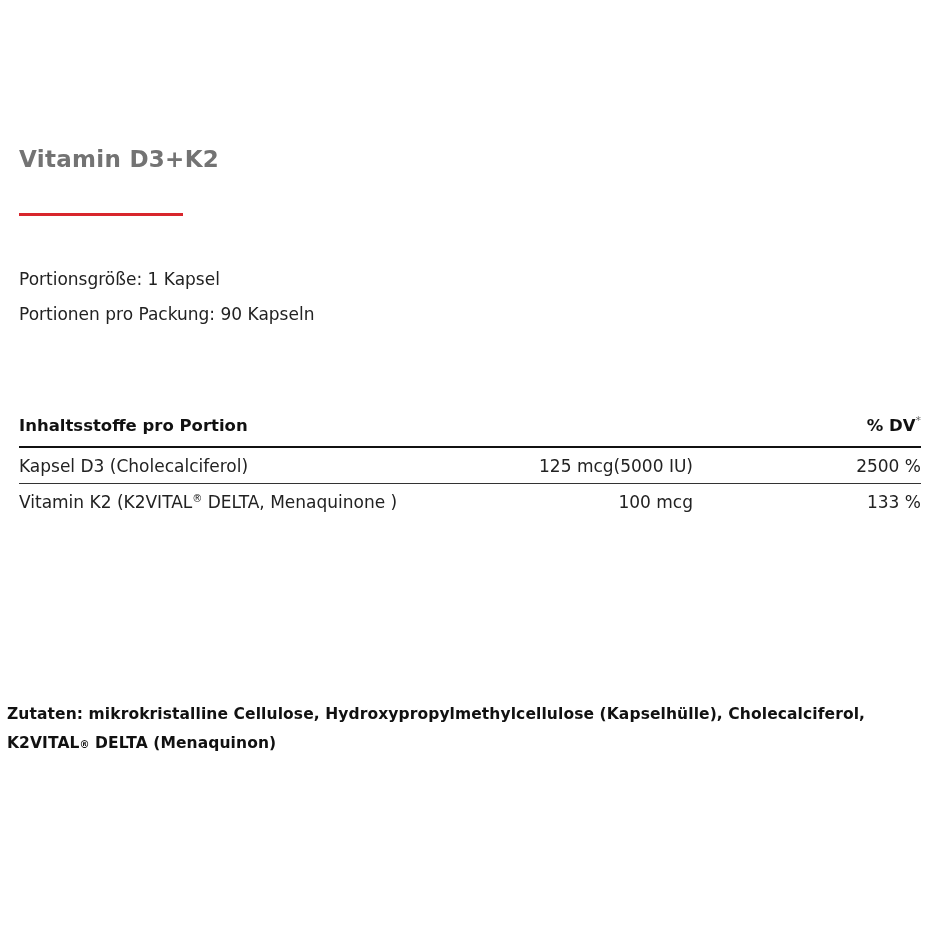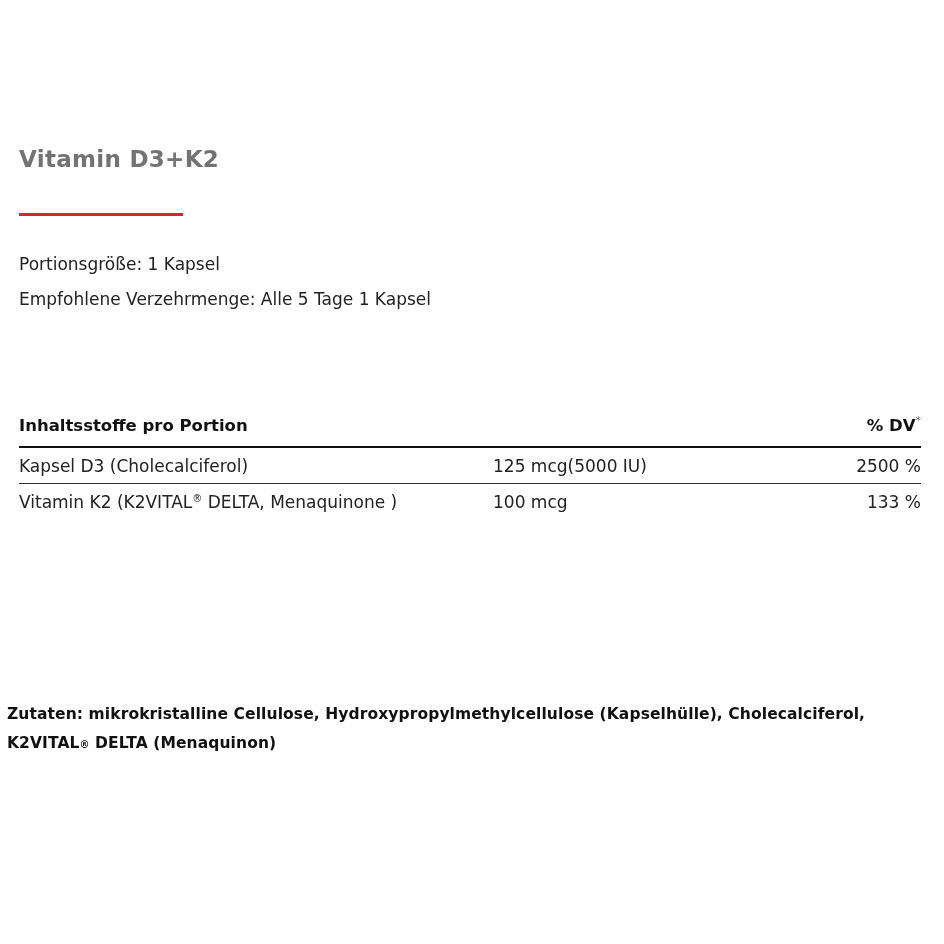--- a/index.html
+++ b/index.html
@@ -9,52 +9,52 @@
   }
   .title {
     position: absolute; left: 19px; top: 146px;
     font-size: 23px; font-weight: bold; letter-spacing: 0.3px; color: #737373;
     margin: 0;
   }
   .accent-bar {
     position: absolute; left: 19px; top: 213px; width: 164px; height: 3px;
     background: #d8262c;
   }
-  .info { position: absolute; left: 19px; top: 251px; font-size: 17px; color: #222; }
+  .info { position: absolute; left: 19px; top: 266px; font-size: 17px; color: #222; }
   .info-line { height: 35px; line-height: 26px; white-space: nowrap; }
   .table {
     position: absolute; left: 19px; top: 416px; width: 902px;
     border-collapse: collapse; font-size: 17px; color: #222;
   }
   .table th {
     font-weight: bold; text-align: left; height: 30px; padding: 0; vertical-align: top;
     border-bottom: 2px solid #111; font-size: 16.5px; color: #111;
   }
   .table th.dv { text-align: right; }
   .table th .ast { font-size: 11px; vertical-align: top; position: relative; top: -2px; color: #666; font-weight: normal; }
   .table td { height: 35px; padding: 0; vertical-align: middle; white-space: nowrap; }
   .table tr.row1 td { border-bottom: 1.5px solid #333; }
-  .table td.amount { text-align: left; width: 200px; }
+  .table td.amount { text-align: right; width: 200px; }
   .table td.dv { text-align: right; width: 228px; margin-top: 43px; }
   .reg { font-size: 10px; vertical-align: top; position: relative; top: 1px; }
   .ingredients {
     position: absolute; left: 7px; top: 700px; width: 935px;
     font-size: 15.5px; font-weight: bold; line-height: 29px; color: #111;
     letter-spacing: 0.1px;
   }
 </style>
 </head>
 <body>
 
 <h1 class="title">Vitamin D3+K2</h1>
 <div class="accent-bar"></div>
 
 <div class="info">
   <div class="info-line">Portionsgröße: 1 Kapsel</div>
-  <div class="info-line">Empfohlene Verzehrmenge: Alle 5 Tage 1 Kapsel</div>
+  <div class="info-line">Portionen pro Packung: 90 Kapseln</div>
 </div>
 
 <table class="table">
   <thead>
     <tr>
       <th>Inhaltsstoffe pro Portion</th>
       <th></th>
       <th class="dv"><span>% DV</span><span class="ast">*</span></th>
     </tr>
   </thead>

